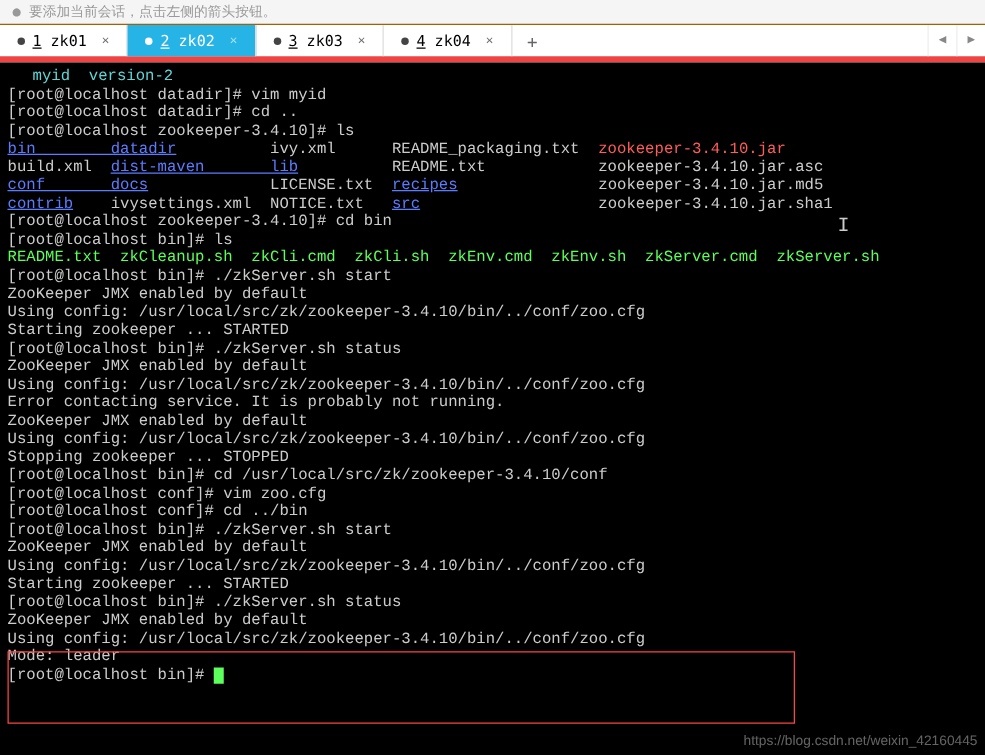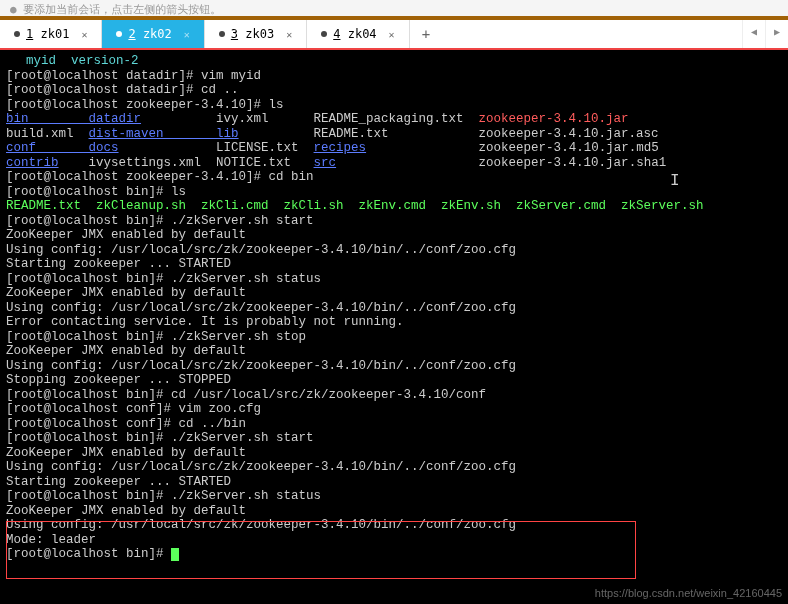--- a/index.html
+++ b/index.html
@@ -1,18 +1,18 @@
 <!DOCTYPE html>
 <html><head>
   <meta charset="utf-8">
   <style>
     * { margin: 0; padding: 0; box-sizing: border-box; }
     body { width: 788px; height: 604px; background: #f0f0f0; font-family: Consolas, monospace; overflow: hidden; position: relative; }
-    .top-bar { height: 20px; background: #f5f5f5; color: #999; font-size: 11px; padding: 2px 10px; border-bottom: 4px solid #a16207; }
-    .tab-bar { height: 30px; background: #fff; display: flex; border-bottom: 2px solid #ef4444; }
+    .top-bar { height: 20px; background: #f5f5f5; color: #999; font-size: 11px; padding: 2px 10px; border-bottom: 1px solid #a16207; }
+    .tab-bar { height: 30px; background: #fff; display: flex; border-bottom: 5px solid #ef4444; }
     .tab { padding: 6px 14px; font-size: 12px; border-right: 1px solid #ddd; display: flex; align-items: center; gap: 6px; cursor: pointer; position: relative; }
     .tab .num { text-decoration: underline; }
     .tab.active { background: #26b3e6; color: #fff; }
     .tab-dot { width: 6px; height: 6px; border-radius: 50%; background: #444; }
     .tab.active .tab-dot { background: #fff; }
     .tab-close { margin-left: 6px; font-size: 10px; opacity: 0.6; }
     .tab-add { padding: 6px 12px; font-size: 14px; cursor: pointer; color: #666; }
     .tab-nav { margin-left: auto; display: flex; }
     .tab-nav-btn { padding: 6px 8px; font-size: 10px; color: #888; cursor: pointer; border-left: 1px solid #eee; }
     .terminal { background: #000; height: 554px; padding: 4px 6px; font-size: 12.5px; line-height: 14.5px; color: #ccc; font-family: Consolas, "Courier New", monospace; overflow: hidden; position: relative; }
@@ -76,21 +76,20 @@
     <div class="line"><span class="white">[root@localhost bin]# ls</span></div>
     <div class="line"><span class="green">README.txt  zkCleanup.sh  zkCli.cmd  zkCli.sh  zkEnv.cmd  zkEnv.sh  zkServer.cmd  zkServer.sh</span></div>
     <div class="line"><span class="white">[root@localhost bin]# ./zkServer.sh start</span></div>
     <div class="line"><span class="white">ZooKeeper JMX enabled by default</span></div>
     <div class="line"><span class="white">Using config: /usr/local/src/zk/zookeeper-3.4.10/bin/../conf/zoo.cfg</span></div>
     <div class="line"><span class="white">Starting zookeeper ... STARTED</span></div>
     <div class="line"><span class="white">[root@localhost bin]# ./zkServer.sh status</span></div>
     <div class="line"><span class="white">ZooKeeper JMX enabled by default</span></div>
     <div class="line"><span class="white">Using config: /usr/local/src/zk/zookeeper-3.4.10/bin/../conf/zoo.cfg</span></div>
     <div class="line"><span class="white">Error contacting service. It is probably not running.</span></div>
-    <div class="line"><span class="white">[root@localhost bin]# ./zkServer.sh stop</span></div>
     <div class="line"><span class="white">ZooKeeper JMX enabled by default</span></div>
     <div class="line"><span class="white">Using config: /usr/local/src/zk/zookeeper-3.4.10/bin/../conf/zoo.cfg</span></div>
     <div class="line"><span class="white">Stopping zookeeper ... STOPPED</span></div>
     <div class="line"><span class="white">[root@localhost bin]# cd /usr/local/src/zk/zookeeper-3.4.10/conf</span></div>
     <div class="line"><span class="white">[root@localhost conf]# vim zoo.cfg</span></div>
     <div class="line"><span class="white">[root@localhost conf]# cd ../bin</span></div>
     <div class="line"><span class="white">[root@localhost bin]# ./zkServer.sh start</span></div>
     <div class="line"><span class="white">ZooKeeper JMX enabled by default</span></div>
     <div class="line"><span class="white">Using config: /usr/local/src/zk/zookeeper-3.4.10/bin/../conf/zoo.cfg</span></div>
     <div class="line"><span class="white">Starting zookeeper ... STARTED</span></div>

